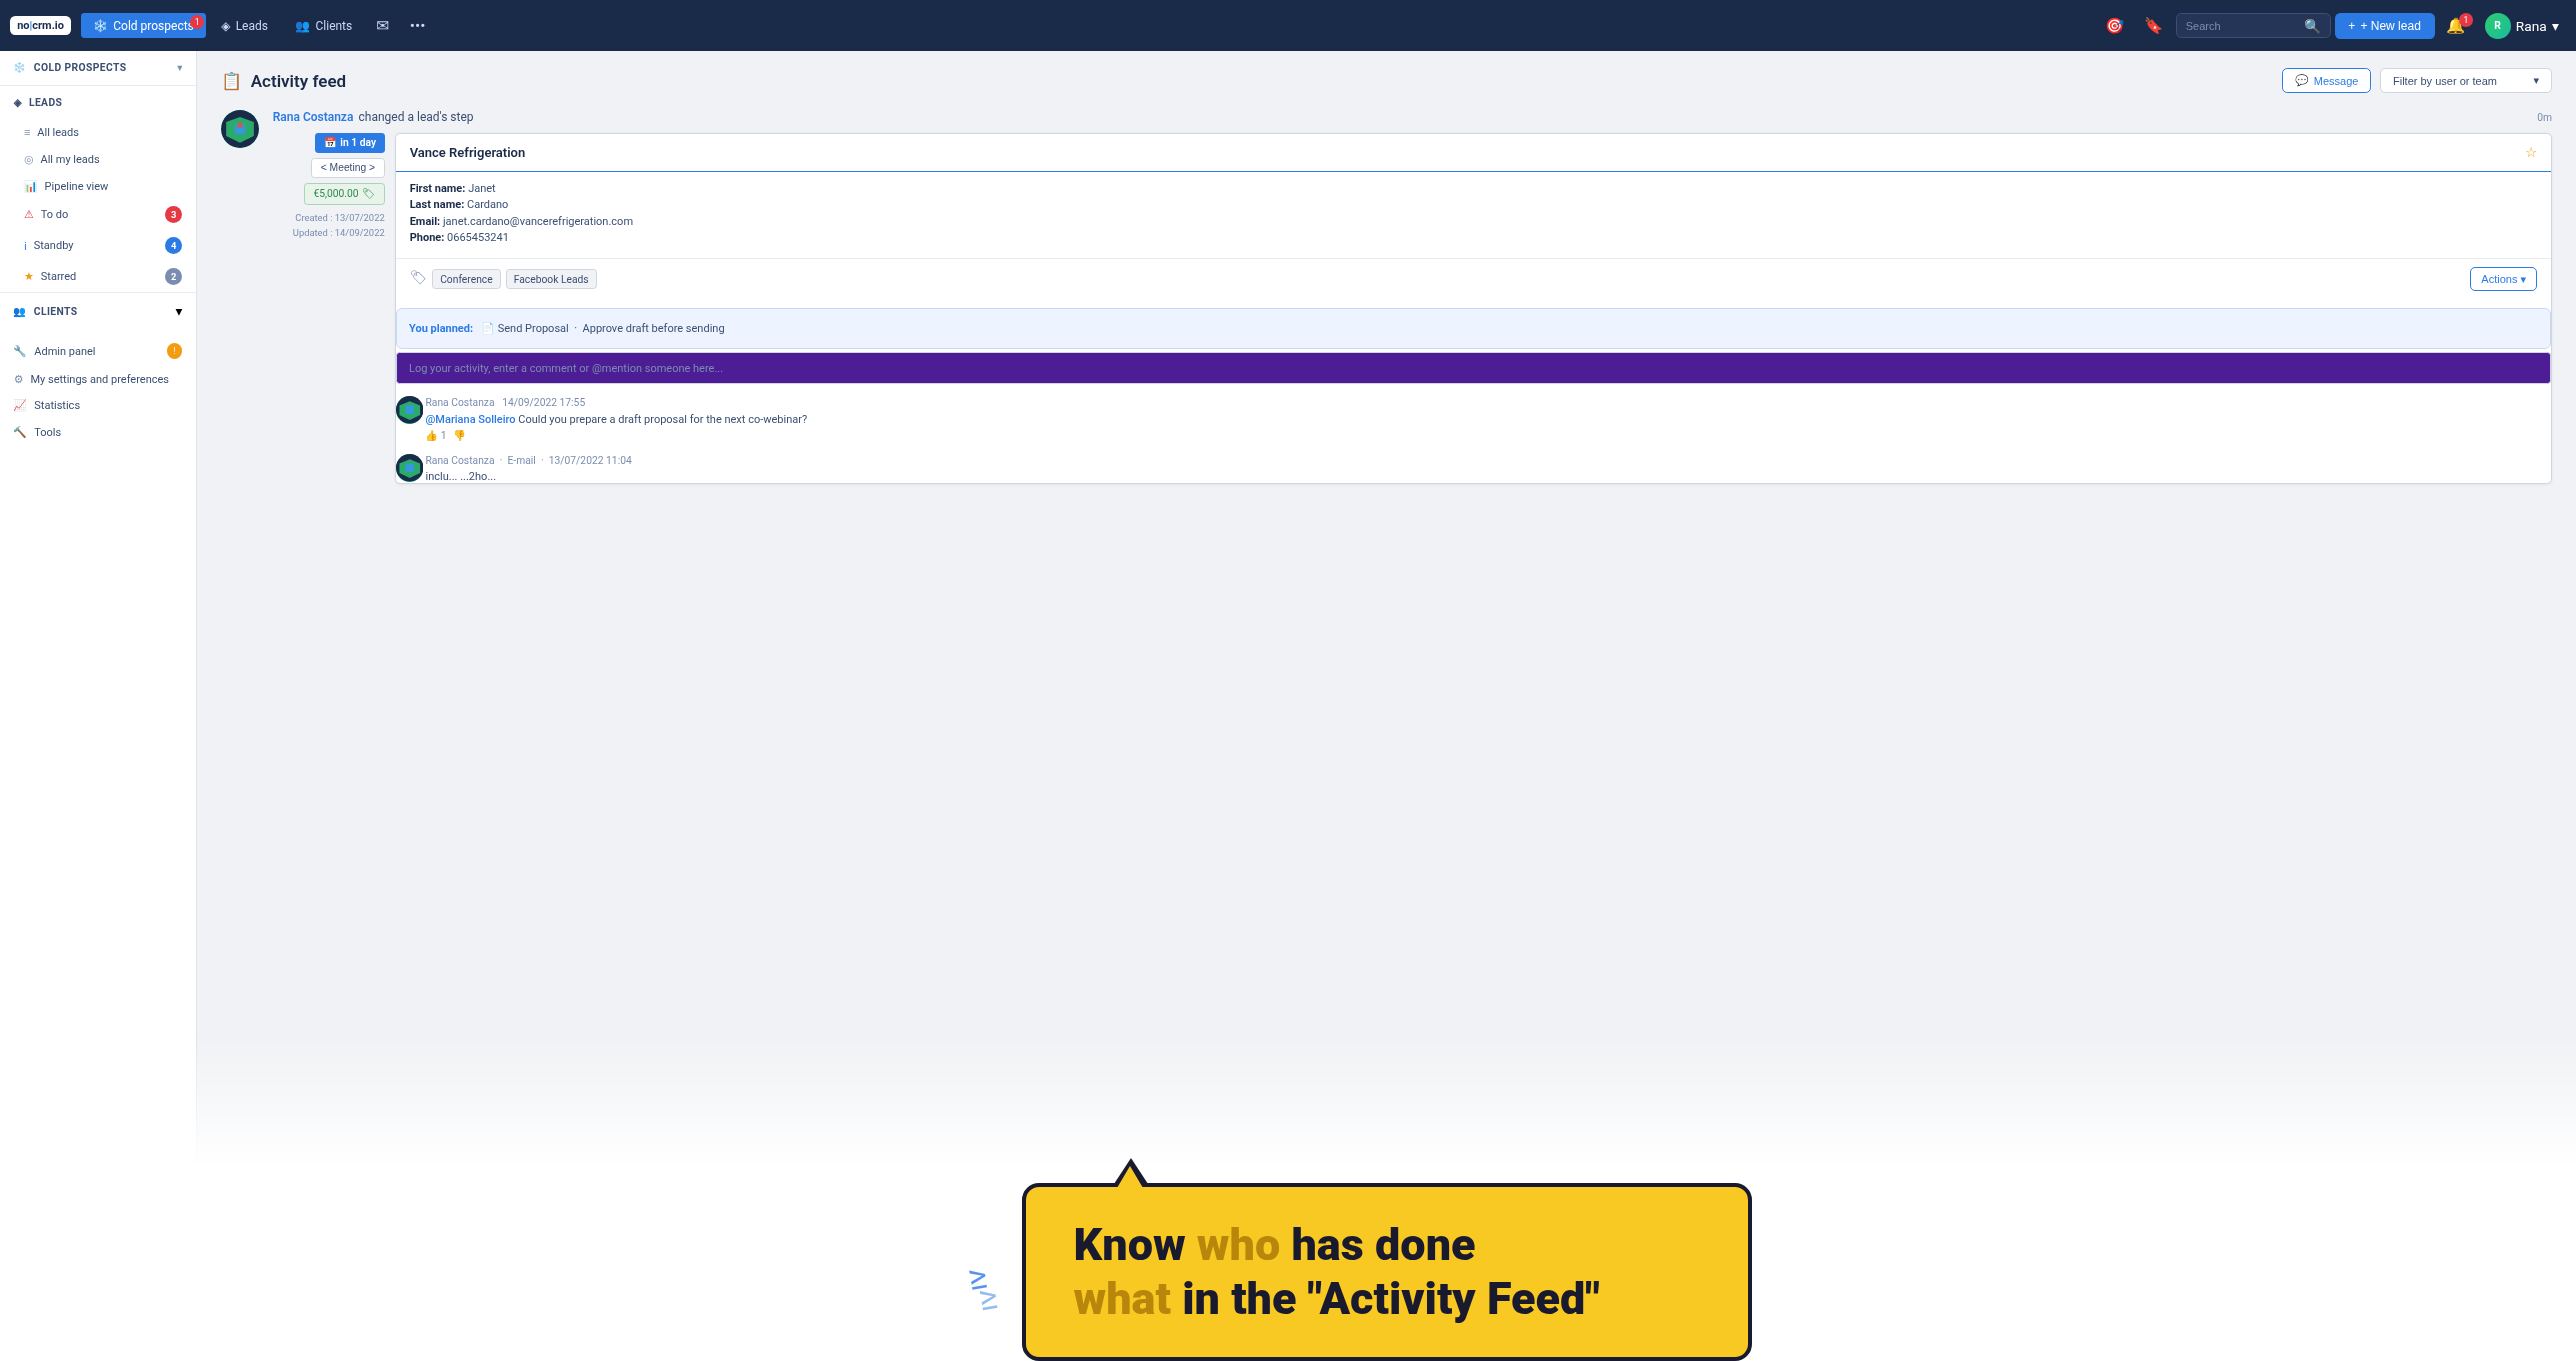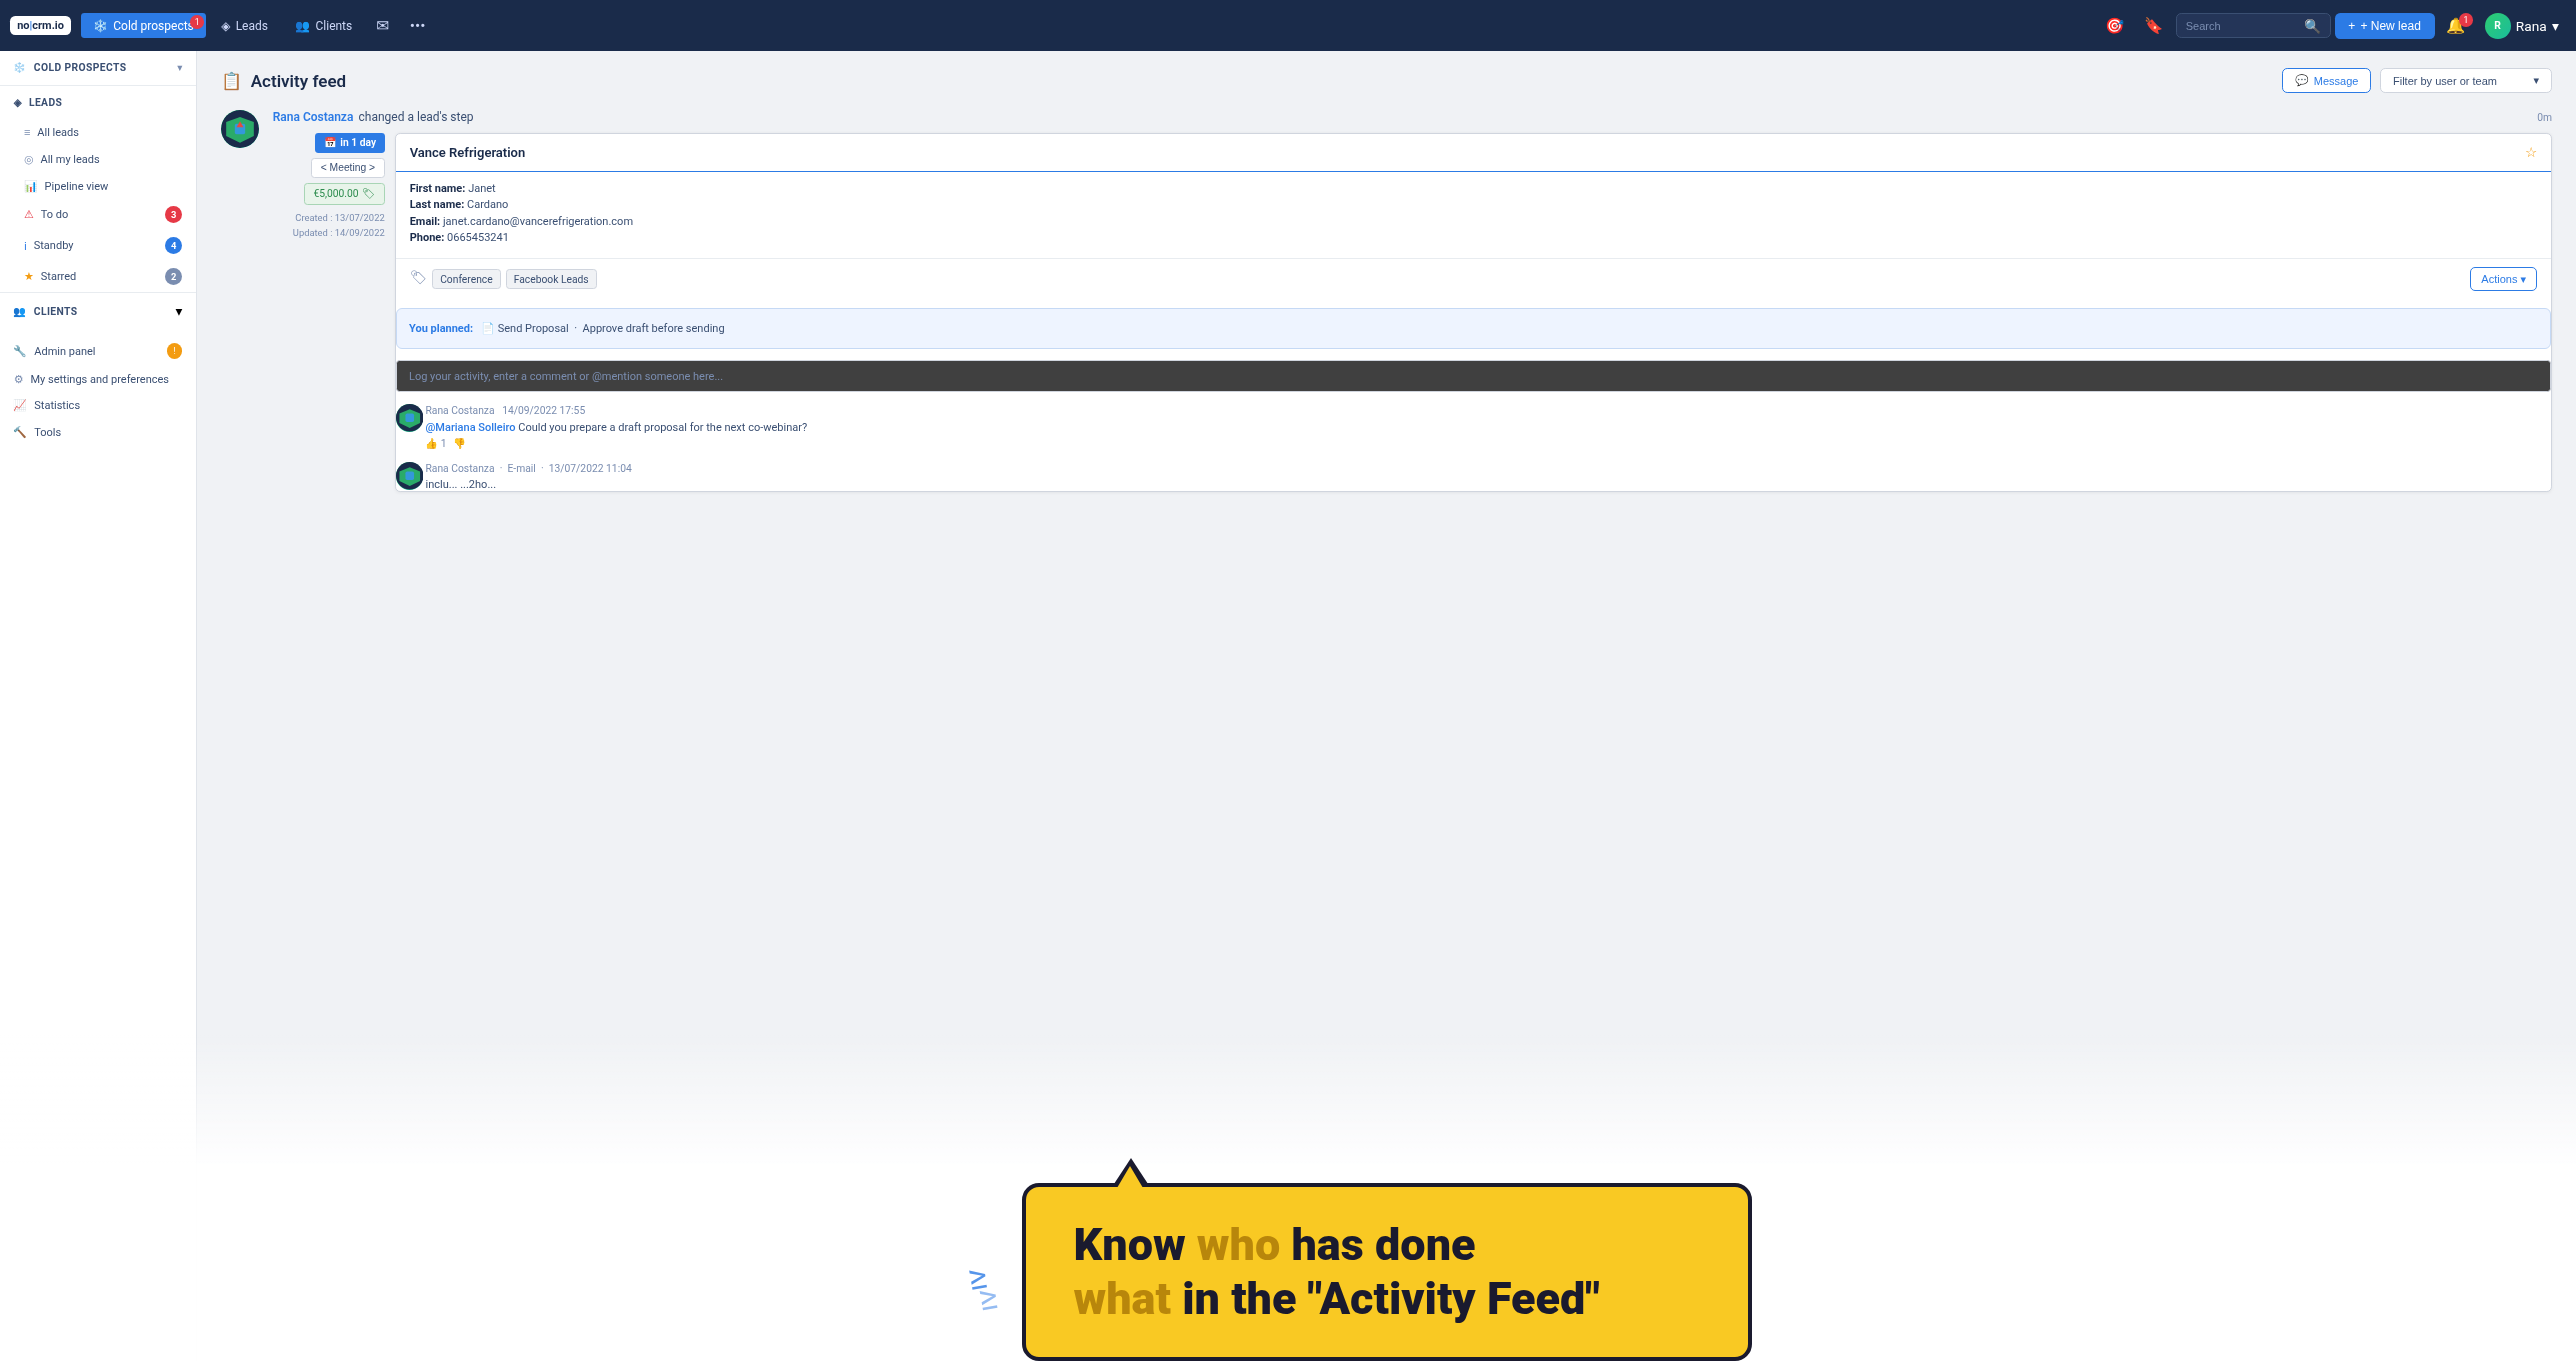--- a/index.html
+++ b/index.html
@@ -226,22 +226,22 @@
     
     .planned-section {
       background: #eef4ff; border: 0.9px solid #c5d9f5;
       border-radius: 6px; padding: 13px 12px; margin-top: 8.6px;
       font-size: 11px; color: #3a4f72;
     }
     .planned-section strong { color: #2c7be5; }
 
     
     .comment-input-box {
-      background: #404040; border: 0.9px solid #d0d5de;
-      border-radius: 3.4px; padding: 8.6px 12px; margin-top: 11px;
+      background: #4c1d95; border: 0.9px solid #d0d5de;
+      border-radius: 3.4px; padding: 8.6px 12px; margin-top: 3px;
       font-size: 11px; color: #7a8db0;
     }
 
     
     .comment-item {
       display: flex; gap: 2px; margin-top: 12px;
     }
     .comment-avatar {
       width: 27.5px; height: 27.5px; border-radius: 50%; flex-shrink: 0;
       background: linear-gradient(135deg, #2ecc71, #1abc9c);

